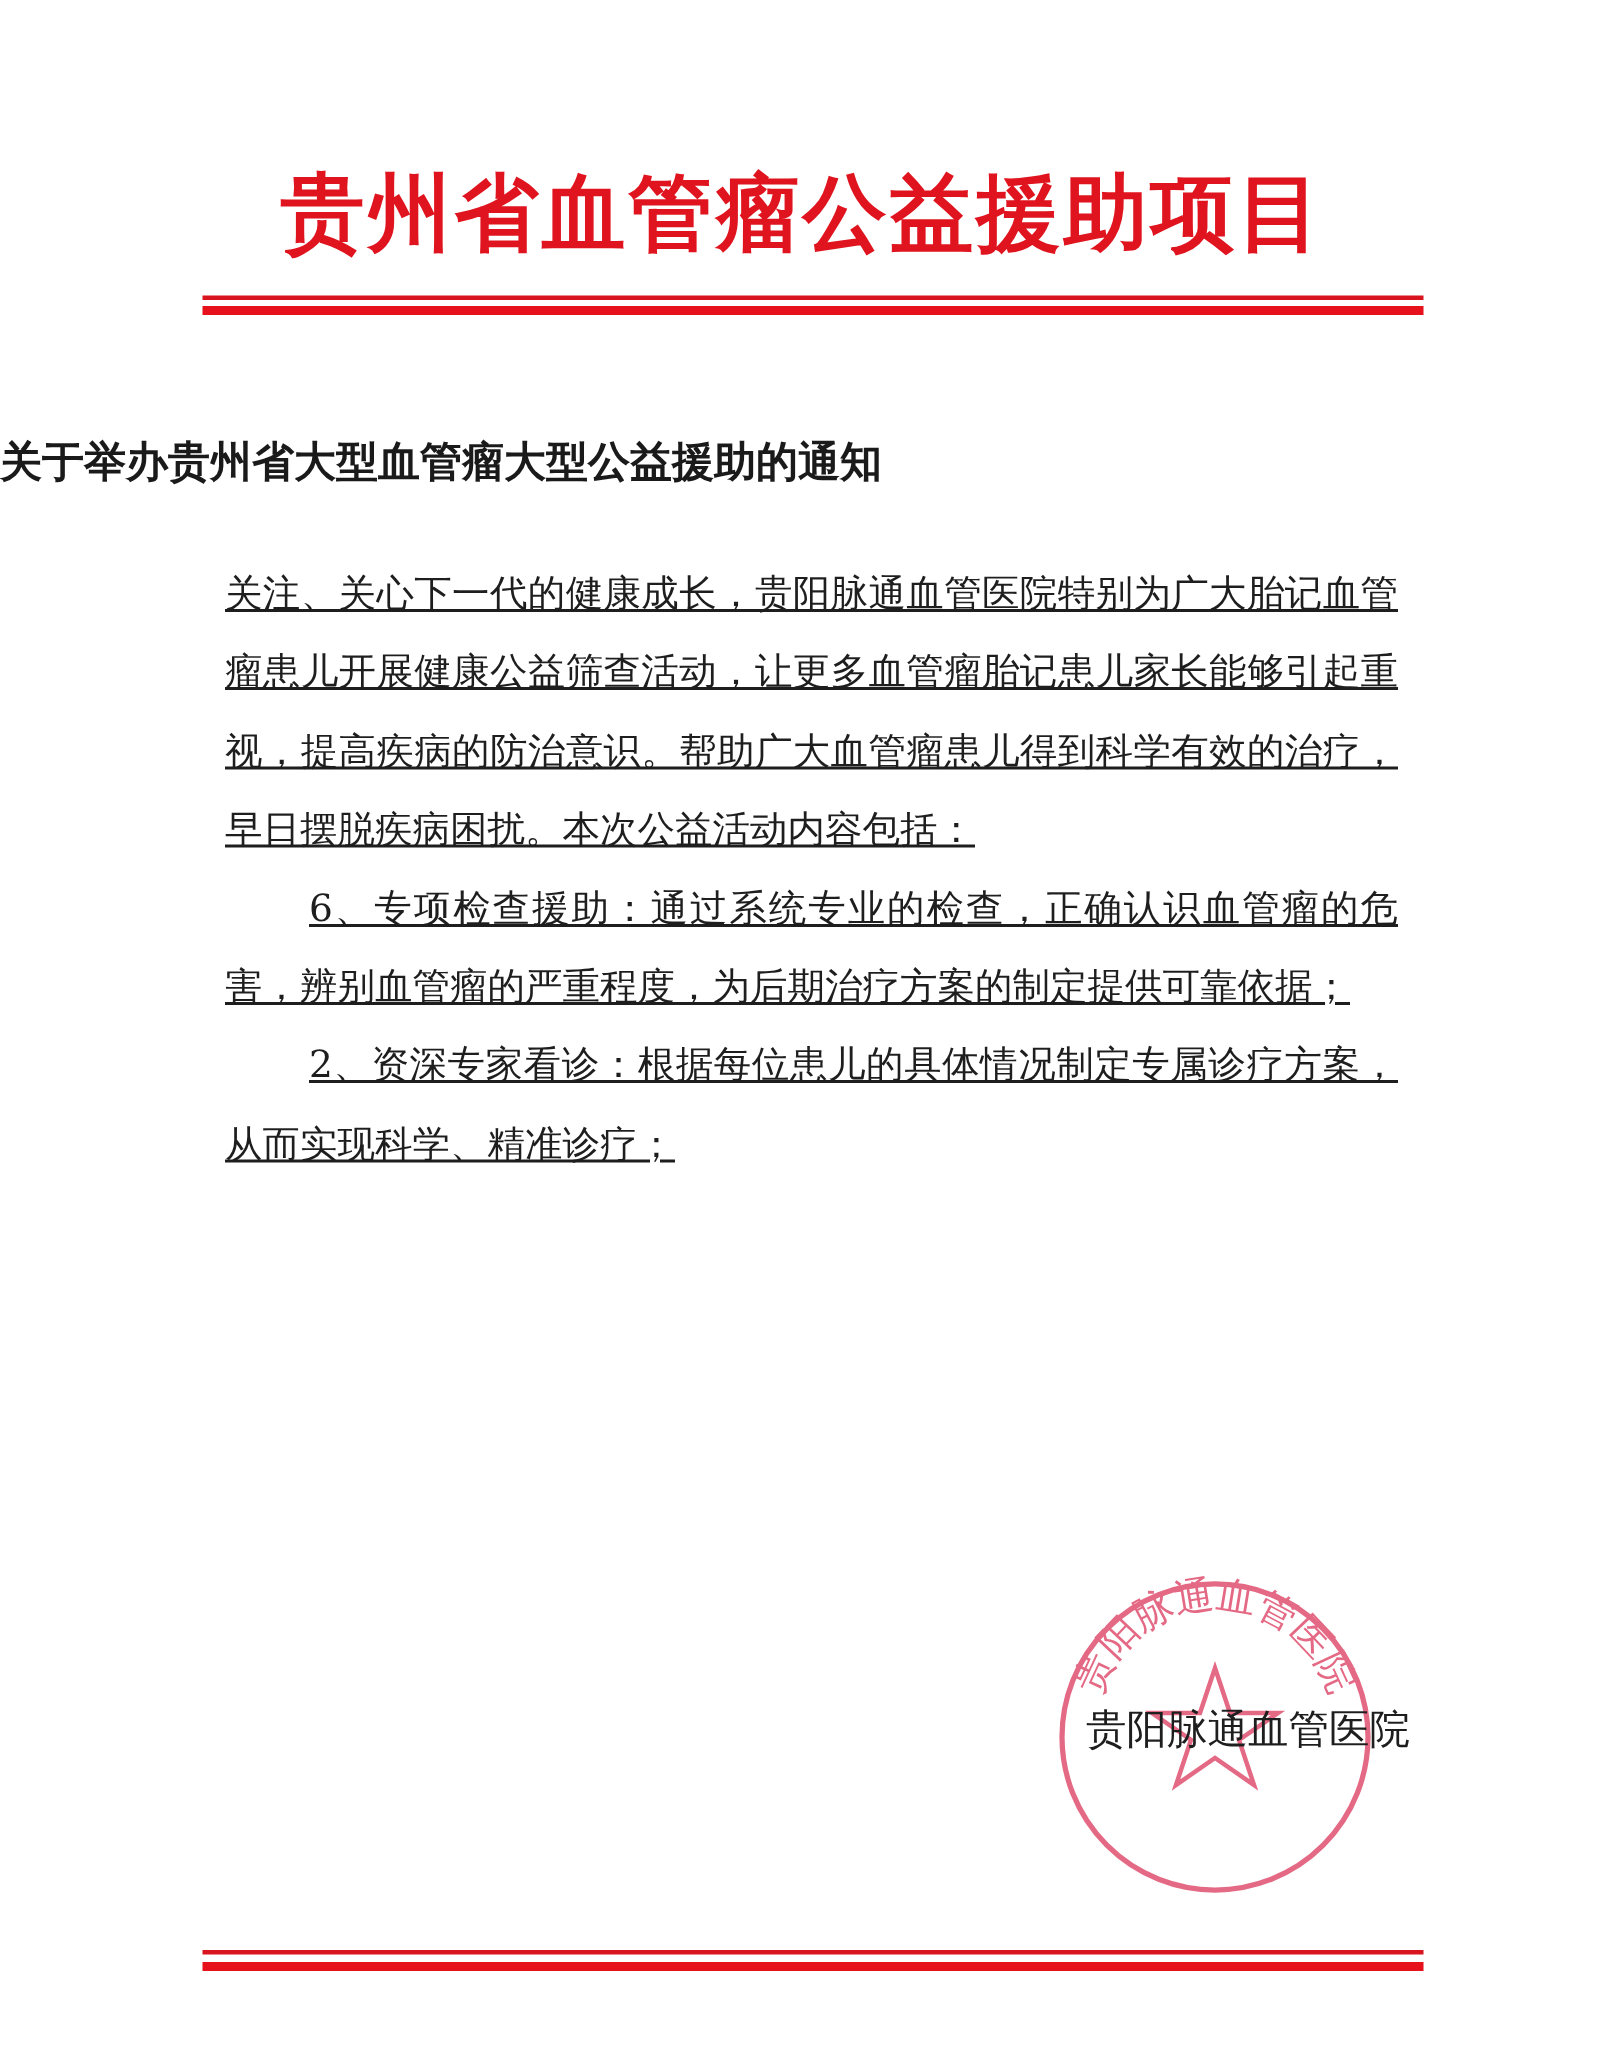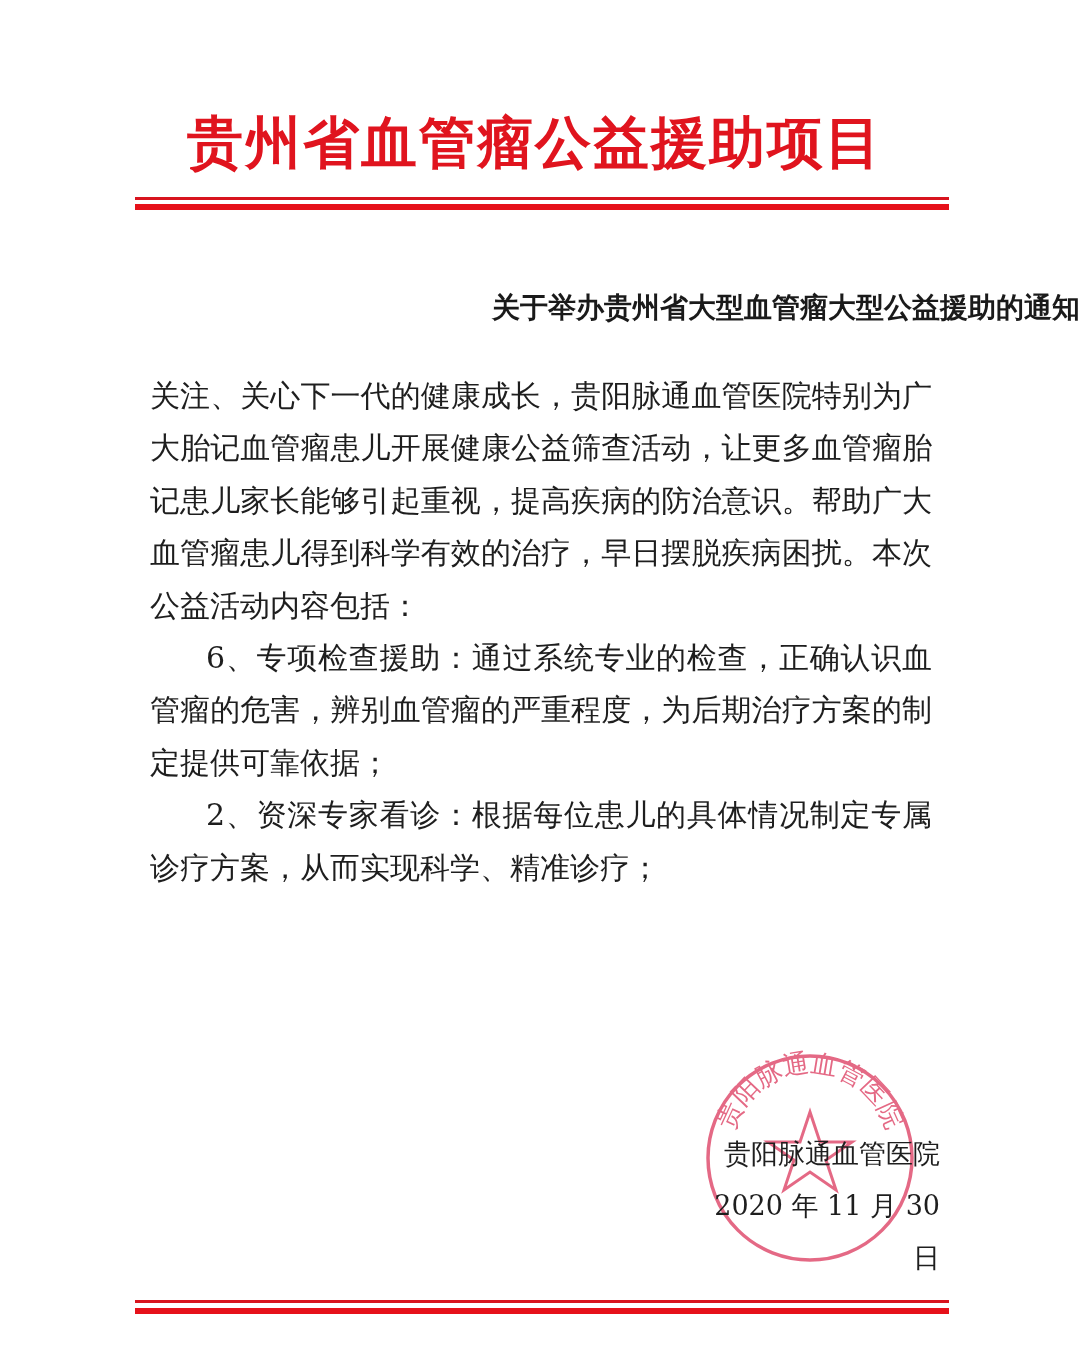--- a/index.html
+++ b/index.html
@@ -20,30 +20,31 @@
       line-height: 70px;
     }
     .rule-thin {
       position: absolute; left: 135px; width: 814px; height: 3px; background: #d8141e;
     }
     .rule-thick {
       position: absolute; left: 135px; width: 814px; height: 6px; background: #e6111a;
     }
     .notice-title {
       position: absolute; left: 0; top: 288px; width: 1080px;
-      text-align: right;
+      text-align: left;
       font-family: "DejaVu Sans", "Liberation Sans", sans-serif;
       font-size: 28px; font-weight: bold; color: #1a1a1a;
       line-height: 40px;
     }
     .body-text {
       position: absolute; left: 150px; top: 370px; width: 782px;
-      font-size: 30px; line-height: 52.4px;
+      font-size: 25px; line-height: 52.4px;
       text-align: justify; text-align-last: left;
       color: #1e1e1e;
+      text-decoration: underline;
     }
     .para { margin: 0; }
     .indent { text-indent: 56px; }
     .signature {
       position: absolute; left: 680px; top: 1128px; width: 260px;
       font-size: 27px; line-height: 52px; text-align: right;
       color: #1e1e1e; z-index: 2;
     }
     .seal {
       position: absolute; left: 702px; top: 1050px; width: 216px; height: 216px;
@@ -73,17 +74,16 @@
   </defs>
   <circle cx="108" cy="108" r="102" fill="none" stroke="#e05070" stroke-width="3.5"></circle>
   <polygon points="108,62 118,92 150,92 124,110 134,140 108,122 82,140 92,110 66,92 98,92" fill="none" stroke="#e05070" stroke-width="3"></polygon>
   <text font-size="26" fill="#e05070" font-family="DejaVu Serif, serif">
     <textPath href="#sealArc" startOffset="50%" text-anchor="middle">贵阳脉通血管医院</textPath>
   </text>
 </svg>
 
 <div class="signature">
   <div>贵阳脉通血管医院</div>
-  <div>2020 年 11 月 30 日</div>
 </div>
 
 <div class="rule-thin" style="top:1300px;"></div>
 <div class="rule-thick" style="top:1308px;"></div>
 
 </body></html>

